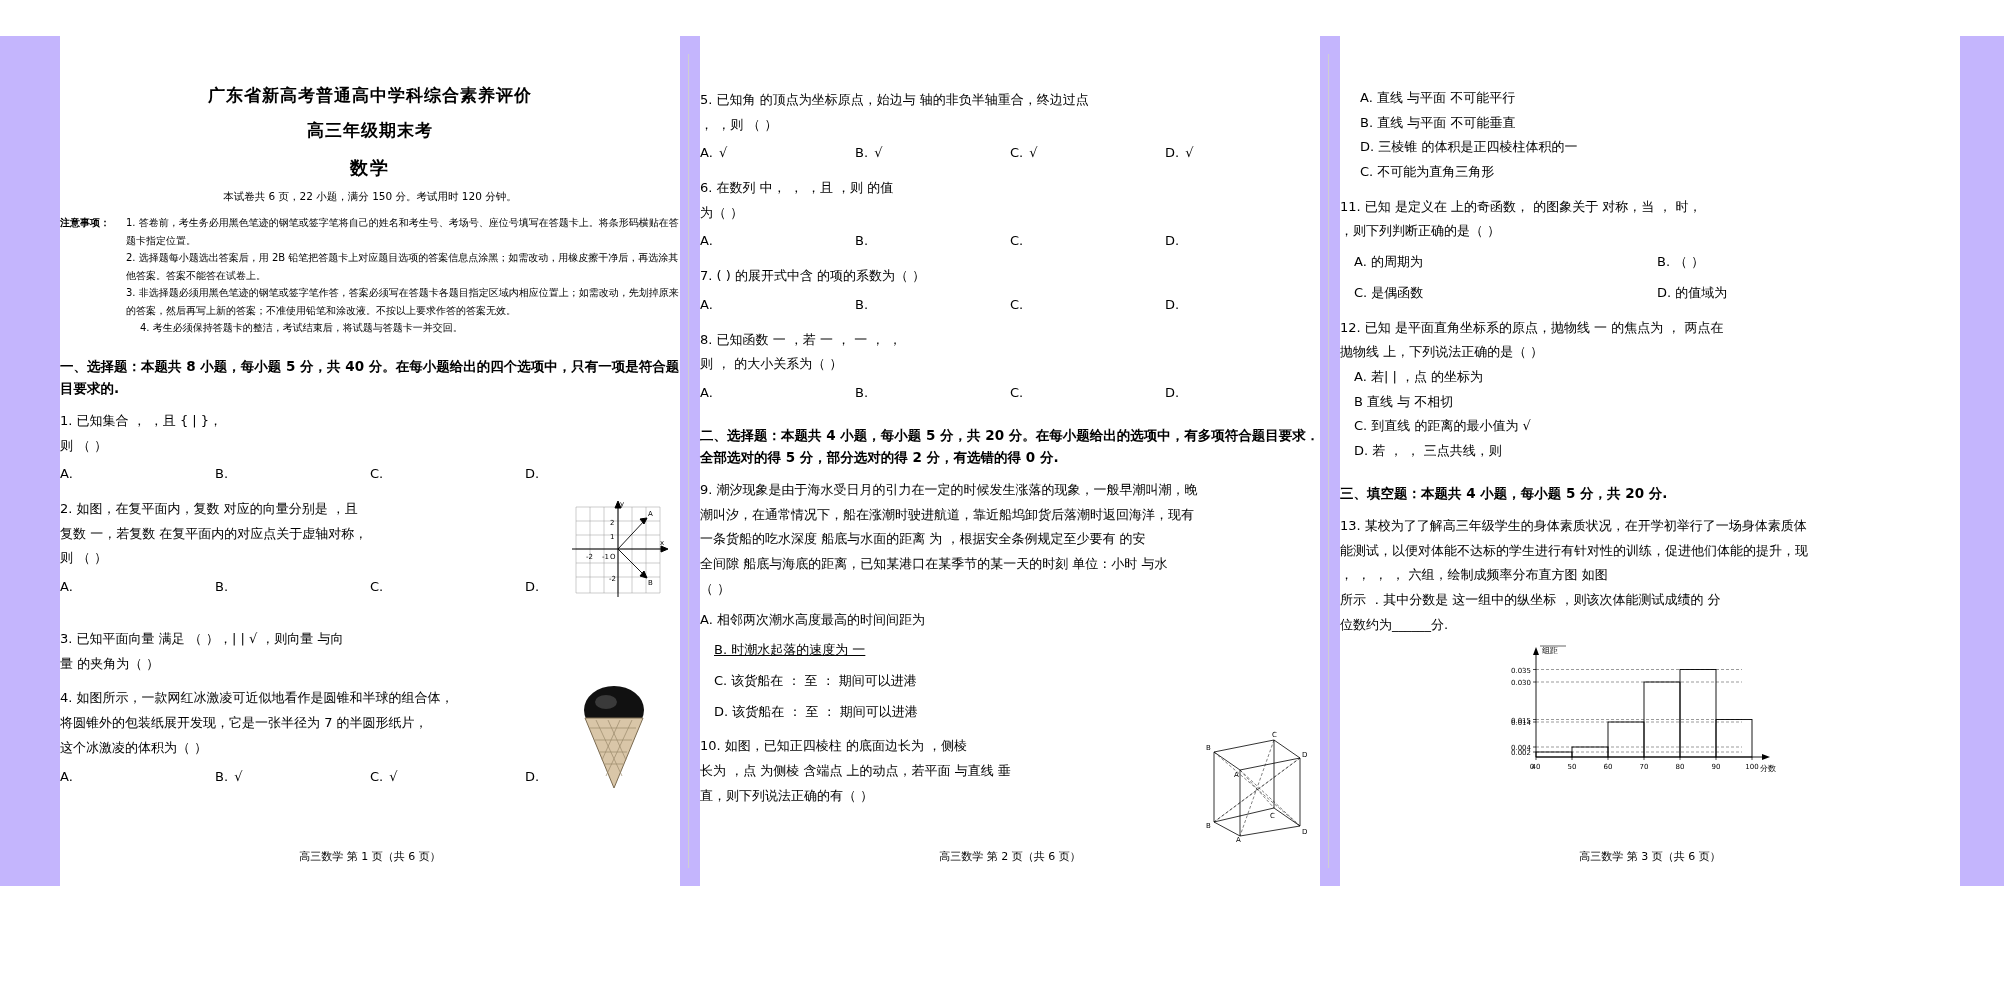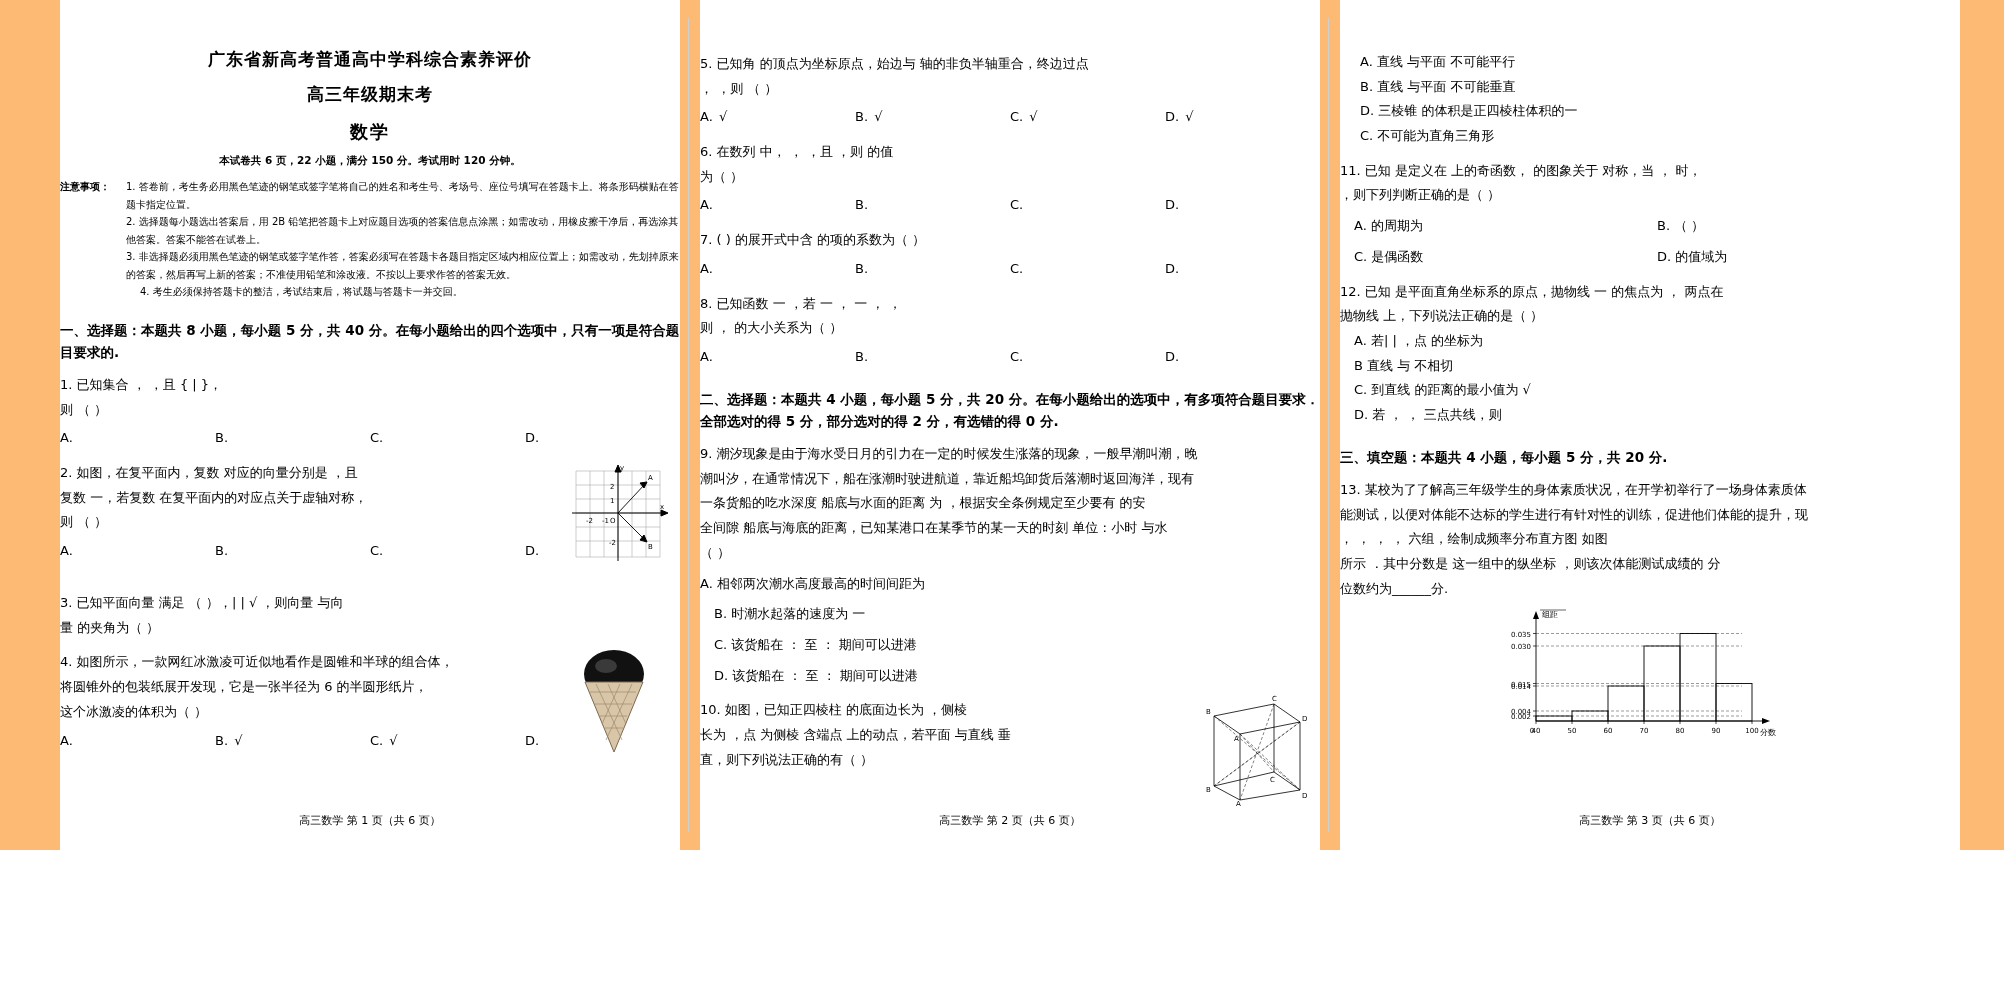--- a/index.html
+++ b/index.html
@@ -1,29 +1,29 @@
 <!DOCTYPE html>
 <html><head>
 <meta charset="utf-8">
 <style>
   html,body{margin:0;padding:0;background:#ffffff;}
   body{width:2004px;height:983px;font-family:"DejaVu Sans","Liberation Sans",sans-serif;color:#000;}
-  .page{position:relative;width:2004px;height:850px;background:#fdba74;overflow:hidden;}
+  .page{position:relative;width:2004px;height:850px;background:#c4b5fd;overflow:hidden;margin-top:36px;}
   .sheet{position:absolute;top:0;bottom:0;background:#fff;}
   .col1{left:60px;width:620px;}
   .col2{left:700px;width:620px;}
   .col3{left:1340px;width:620px;}
   .vline{position:absolute;top:18px;bottom:18px;width:1px;background:#cfcfcf;}
   .v1{left:688px;}
   .v2{left:1328px;}
 
   .title1{text-align:center;font-weight:bold;font-size:17px;letter-spacing:1px;margin-top:48px;}
   .title2{text-align:center;font-weight:bold;font-size:17px;letter-spacing:1px;margin-top:12px;}
   .title3{text-align:center;font-weight:bold;font-size:18px;letter-spacing:2px;margin-top:14px;}
-  .subnote{text-align:center;font-size:10.5px;font-weight:bold;margin-top:10px;}
+  .subnote{text-align:center;font-size:10.5px;font-weight:normal;margin-top:10px;}
   .notice{display:flex;margin-top:10px;font-size:10px;line-height:1.75;gap:14px;}
   .notice .lab{font-weight:bold;white-space:nowrap;padding-top:0px;}
   .notice .body{flex:1;padding-left:2px;}
   .notice .body div{text-indent:0;}
   .notice .body .ind{text-indent:14px;}
 
   .secthead{font-weight:bold;font-size:13.5px;line-height:1.65;margin-top:18px;}
   .q{font-size:13px;line-height:1.9;margin-top:10px;position:relative;}
   .opts{display:flex;font-size:13px;margin-top:4px;}
   .opts span{width:25%;}
@@ -150,21 +150,21 @@
             <line x1="44" y1="72" x2="71" y2="72"></line>
             <line x1="49" y1="84" x2="67" y2="84"></line>
             <line x1="40" y1="40" x2="66" y2="96"></line>
             <line x1="52" y1="40" x2="70" y2="80"></line>
             <line x1="76" y1="40" x2="50" y2="96"></line>
             <line x1="64" y1="40" x2="46" y2="80"></line>
           </g>
         </svg>
       </div>
       <p>4. 如图所示，一款网红冰激凌可近似地看作是圆锥和半球的组合体，</p>
-      <p>将圆锥外的包装纸展开发现，它是一张半径为 6 的半圆形纸片，</p>
+      <p>将圆锥外的包装纸展开发现，它是一张半径为 7 的半圆形纸片，</p>
       <p>这个冰激凌的体积为（    ）</p>
       <div class="opts">
         <span>A.</span>
         <span><span>B.</span> <span class="rad"></span></span>
         <span><span>C.</span> <span class="rad"></span></span>
         <span>D.</span>
       </div>
     </div>
 
     <div class="footer" style="left:0;">
@@ -219,21 +219,21 @@
 
     <div class="secthead">二、选择题：本题共 4 小题，每小题 5 分，共 20 分。在每小题给出的选项中，有多项符合题目要求．全部选对的得 5 分，部分选对的得 2 分，有选错的得 0 分.</div>
 
     <div class="q">
       <p>9. 潮汐现象是由于海水受日月的引力在一定的时候发生涨落的现象，一般早潮叫潮，晚</p>
       <p>潮叫汐，在通常情况下，船在涨潮时驶进航道，靠近船坞卸货后落潮时返回海洋，现有</p>
       <p>一条货船的吃水深度 船底与水面的距离 为      ，根据安全条例规定至少要有      的安</p>
       <p>全间隙 船底与海底的距离，已知某港口在某季节的某一天的时刻  单位：小时  与水</p>
       <p>（      ）</p>
       <p style="margin-top:6px;">A. 相邻两次潮水高度最高的时间间距为</p>
-      <p style="margin-top:6px;padding-left:14px;">B.        时潮水起落的速度为  一</p>
+      <p style="margin-top:6px;padding-left:14px;text-decoration:underline;">B.        时潮水起落的速度为  一</p>
       <p style="margin-top:6px;padding-left:14px;">C. 该货船在    ：        至    ：        期间可以进港</p>
       <p style="margin-top:6px;padding-left:14px;">D. 该货船在    ：        至    ：        期间可以进港</p>
     </div>
 
     <div class="q" style="min-height:110px;">
       <div class="fig-prism">
         <svg width="116" height="112" viewBox="0 0 116 112">
           <g stroke="#000" fill="none" stroke-width="0.8">
             <polygon points="14,22 74,10 100,28 40,40"></polygon>
             <line x1="14" y1="22" x2="14" y2="92"></line>

